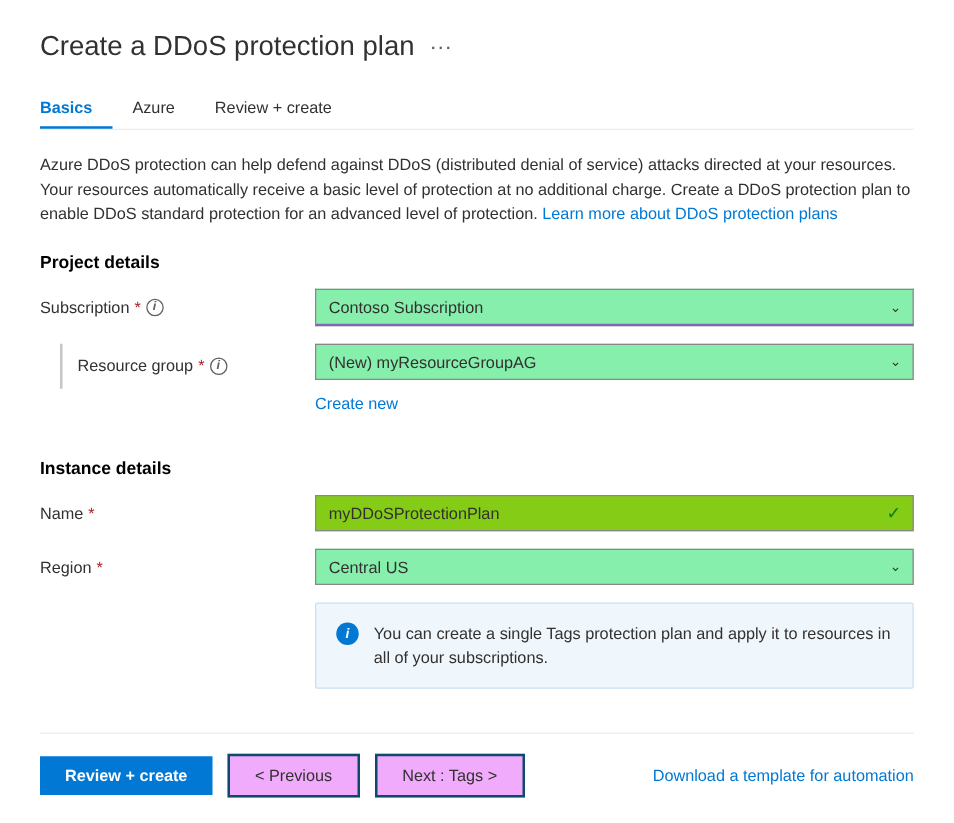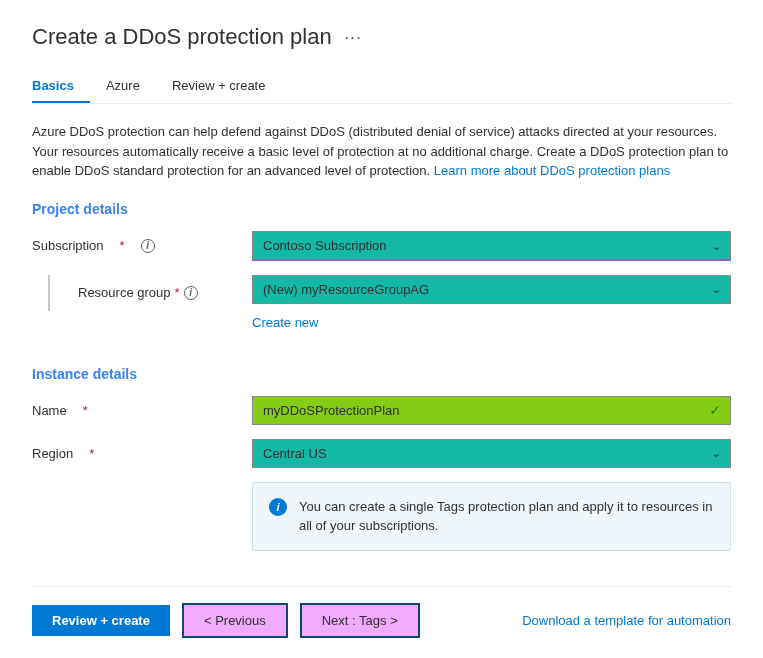--- a/index.html
+++ b/index.html
@@ -60,38 +60,38 @@
       margin-bottom: 20px;
       max-width: 720px;
     }
     .description-text a {
       color: #0078d4;
       text-decoration: none;
     }
     .section-title {
       font-size: 14px;
       font-weight: 600;
-      color: #3b82f6;
+      color: #000000;
       margin-bottom: 14px;
     }
     .form-section {
       margin-bottom: 22px;
     }
     .form-row {
       display: flex;
       align-items: center;
       margin-bottom: 14px;
     }
     .form-label {
       width: 220px;
       font-size: 13px;
       color: #323130;
       display: flex;
       align-items: center;
-      gap: 16px;
+      gap: 4px;
       flex-shrink: 0;
     }
     .required-star {
       color: #a4262c;
     }
     .info-icon {
       display: inline-flex;
       align-items: center;
       justify-content: center;
       width: 14px;
@@ -111,21 +111,21 @@
     .select-wrapper {
       position: relative;
       width: 100%;
     }
     .select-wrapper select {
       width: 100%;
       padding: 6px 32px 6px 10px;
       border: 1px solid #8a8886;
       font-size: 13px;
       color: #323130;
-      background: #14b8a6;
+      background: #86efac;
       appearance: none;
       -webkit-appearance: none;
       cursor: pointer;
       outline: none;
     }
     .select-wrapper .chevron {
       position: absolute;
       right: 10px;
       top: 50%;
       transform: translateY(-50%);
@@ -139,21 +139,21 @@
     .resource-group-row {
       display: flex;
       align-items: flex-start;
       margin-bottom: 4px;
     }
     .resource-group-indent {
       width: 220px;
       display: flex;
       align-items: center;
       padding-left: 16px;
-      gap: 20px;
+      gap: 4px;
       flex-shrink: 0;
     }
     .indent-line {
       width: 2px;
       height: 36px;
       background: #c8c6c4;
       margin-right: 8px;
       flex-shrink: 0;
     }
     .create-new-link {

